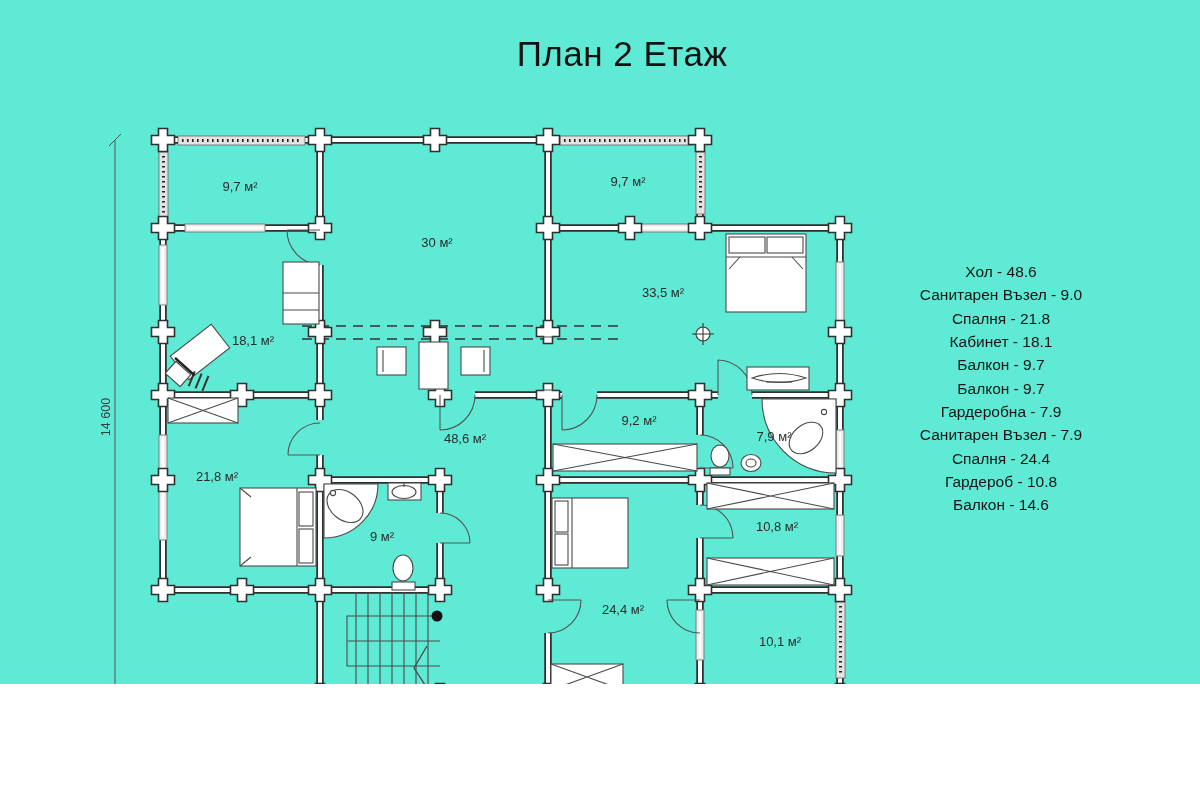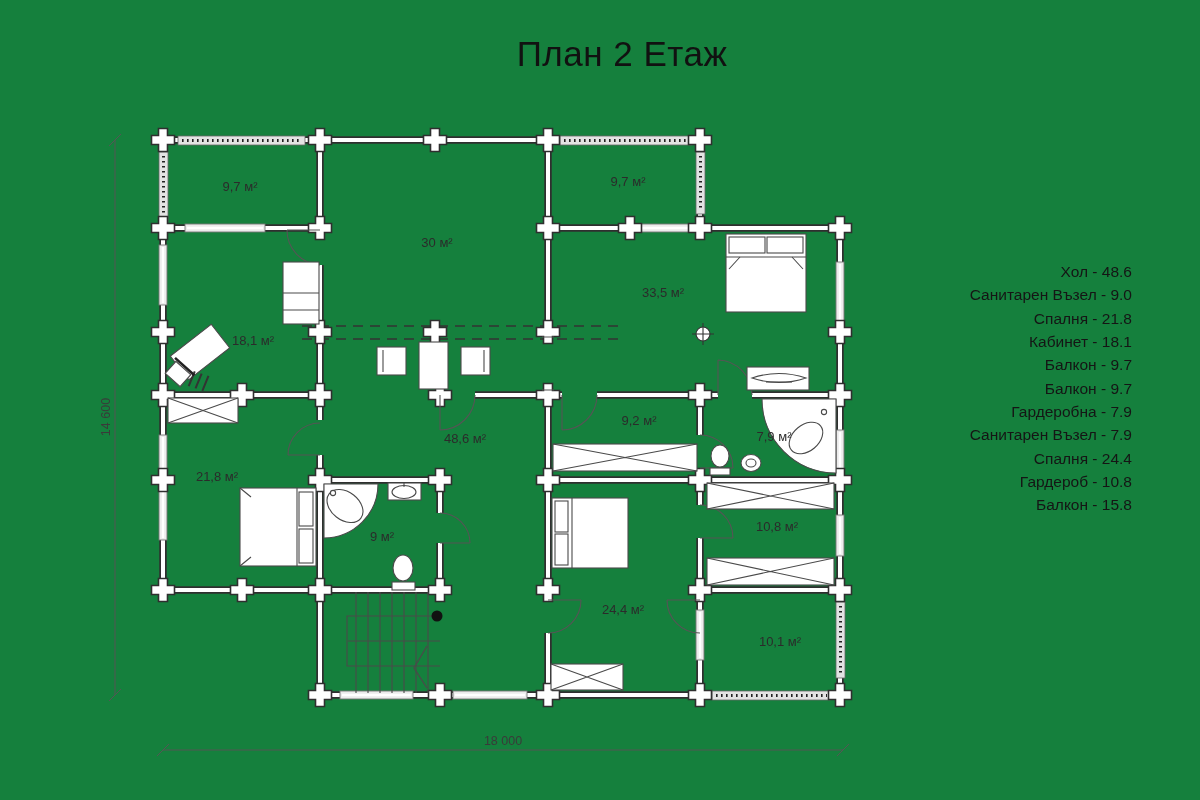--- a/index.html
+++ b/index.html
@@ -1,21 +1,21 @@
 <!DOCTYPE html>
 <html><head>
 <meta charset="utf-8">
 <style>
   html,body{margin:0;padding:0;background:#fff;}
-  #page{position:relative;width:1200px;height:800px;background:#15803d;overflow:hidden;
+  #page{position:relative;width:1200px;height:684px;background:#5eead4;overflow:hidden;
         font-family:"Liberation Sans", sans-serif;}
   #plan-svg{position:absolute;left:0;top:0;}
   .page-title{position:absolute;left:22px;top:34px;width:1200px;text-align:center;
               font-size:35px;color:#111;letter-spacing:0.5px;}
-  .legend{position:absolute;left:870px;top:260px;width:262px;text-align:right;
+  .legend{position:absolute;left:870px;top:260px;width:262px;text-align:center;
           font-size:15.5px;line-height:23.35px;color:#151515;}
   .legend div{white-space:nowrap;}
   svg text{font-family:"Liberation Sans", sans-serif;}
   .room-label{font-size:13px;fill:#2b2b2b;}
   .dim-label{font-size:12.5px;fill:#3a3a3a;}
 </style>
 </head>
 <body>
 
 <div id="page">
@@ -379,16 +379,16 @@
     <div>Хол - 48.6</div>
     <div>Санитарен Възел - 9.0</div>
     <div>Спалня - 21.8</div>
     <div>Кабинет - 18.1</div>
     <div>Балкон - 9.7</div>
     <div>Балкон - 9.7</div>
     <div>Гардеробна - 7.9</div>
     <div>Санитарен Възел - 7.9</div>
     <div>Спалня - 24.4</div>
     <div>Гардероб - 10.8</div>
-    <div>Балкон - 15.8</div>
+    <div>Балкон - 14.6</div>
   </div>
 
 </div>
 
 </body></html>

